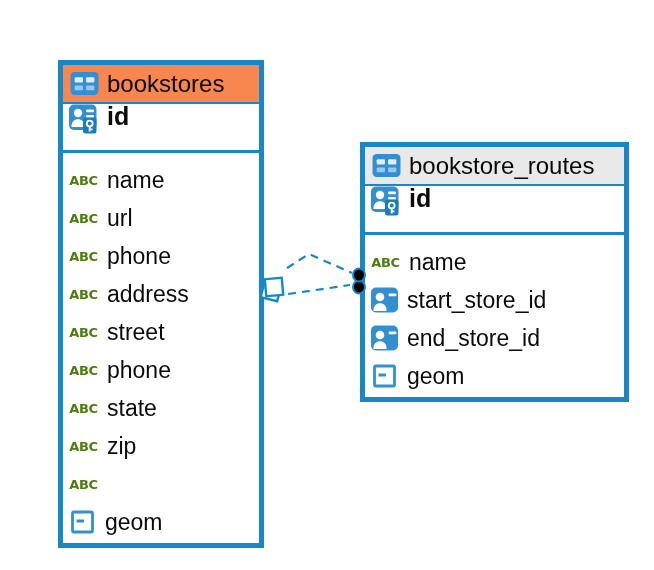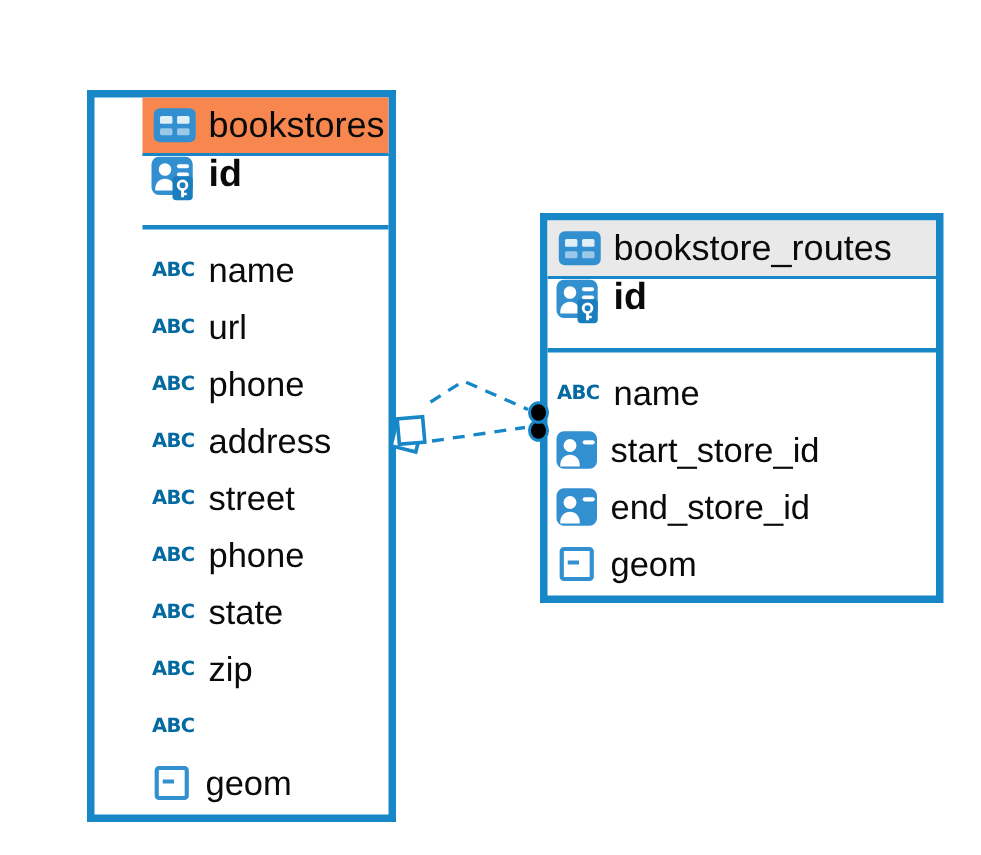--- a/index.html
+++ b/index.html
@@ -6,21 +6,21 @@
   body{
     width:654px;height:570px;position:relative;background:#ffffff;
     font-family:"Liberation Sans", sans-serif;color:#0a0a0a;overflow:hidden;
   }
   .canvas{position:absolute;inset:0;}
 
   .table-card{
     position:absolute;box-sizing:border-box;background:#fff;
     border:5px solid #1787c8;z-index:1;
   }
-  .card-bookstores{left:58px;top:60px;width:206px;padding-left:32px;}
+  .card-bookstores{left:58px;top:60px;width:206px;}
   .card-routes{left:360px;top:142px;width:269px;}
 
   .t-header{
     height:37px;display:flex;align-items:center;gap:8px;padding:0 7px;
     border-bottom:2px solid #1787c8;font-size:24px;white-space:nowrap;
   }
   .pk-row{
     height:46px;display:flex;gap:8px;padding:0 5px;
     border-bottom:3px solid #1787c8;font-size:25px;font-weight:bold;
   }
@@ -32,21 +32,21 @@
   .lbl{line-height:1;}
 
   .icon{display:block;}
   .table-icon{flex:0 0 29px;height:25px;}
   .pk-icon{flex:0 0 31px;height:30px;}
   .reference-icon{flex:0 0 29px;height:26px;}
   .geometry-icon{flex:0 0 29px;height:24px;}
   .abc{
     flex:0 0 31px;text-align:center;
     font-family:"DejaVu Sans", sans-serif;font-weight:800;font-size:13px;
-    letter-spacing:-0.4px;color:#0369a1;line-height:1;
+    letter-spacing:-0.4px;color:#4d7c0f;line-height:1;
   }
 
   .links{position:absolute;inset:0;width:654px;height:570px;z-index:3;pointer-events:none;}
   .dash{fill:none;stroke:#1787c8;stroke-width:2.2;stroke-dasharray:8 6;}
   .sq{fill:#ffffff;stroke:#1787c8;stroke-width:2.4;}
   .dot{fill:#000000;stroke:#1787c8;stroke-width:2;}
 
   .symdefs{position:absolute;width:0;height:0;overflow:hidden;}
 </style>
 </head>

